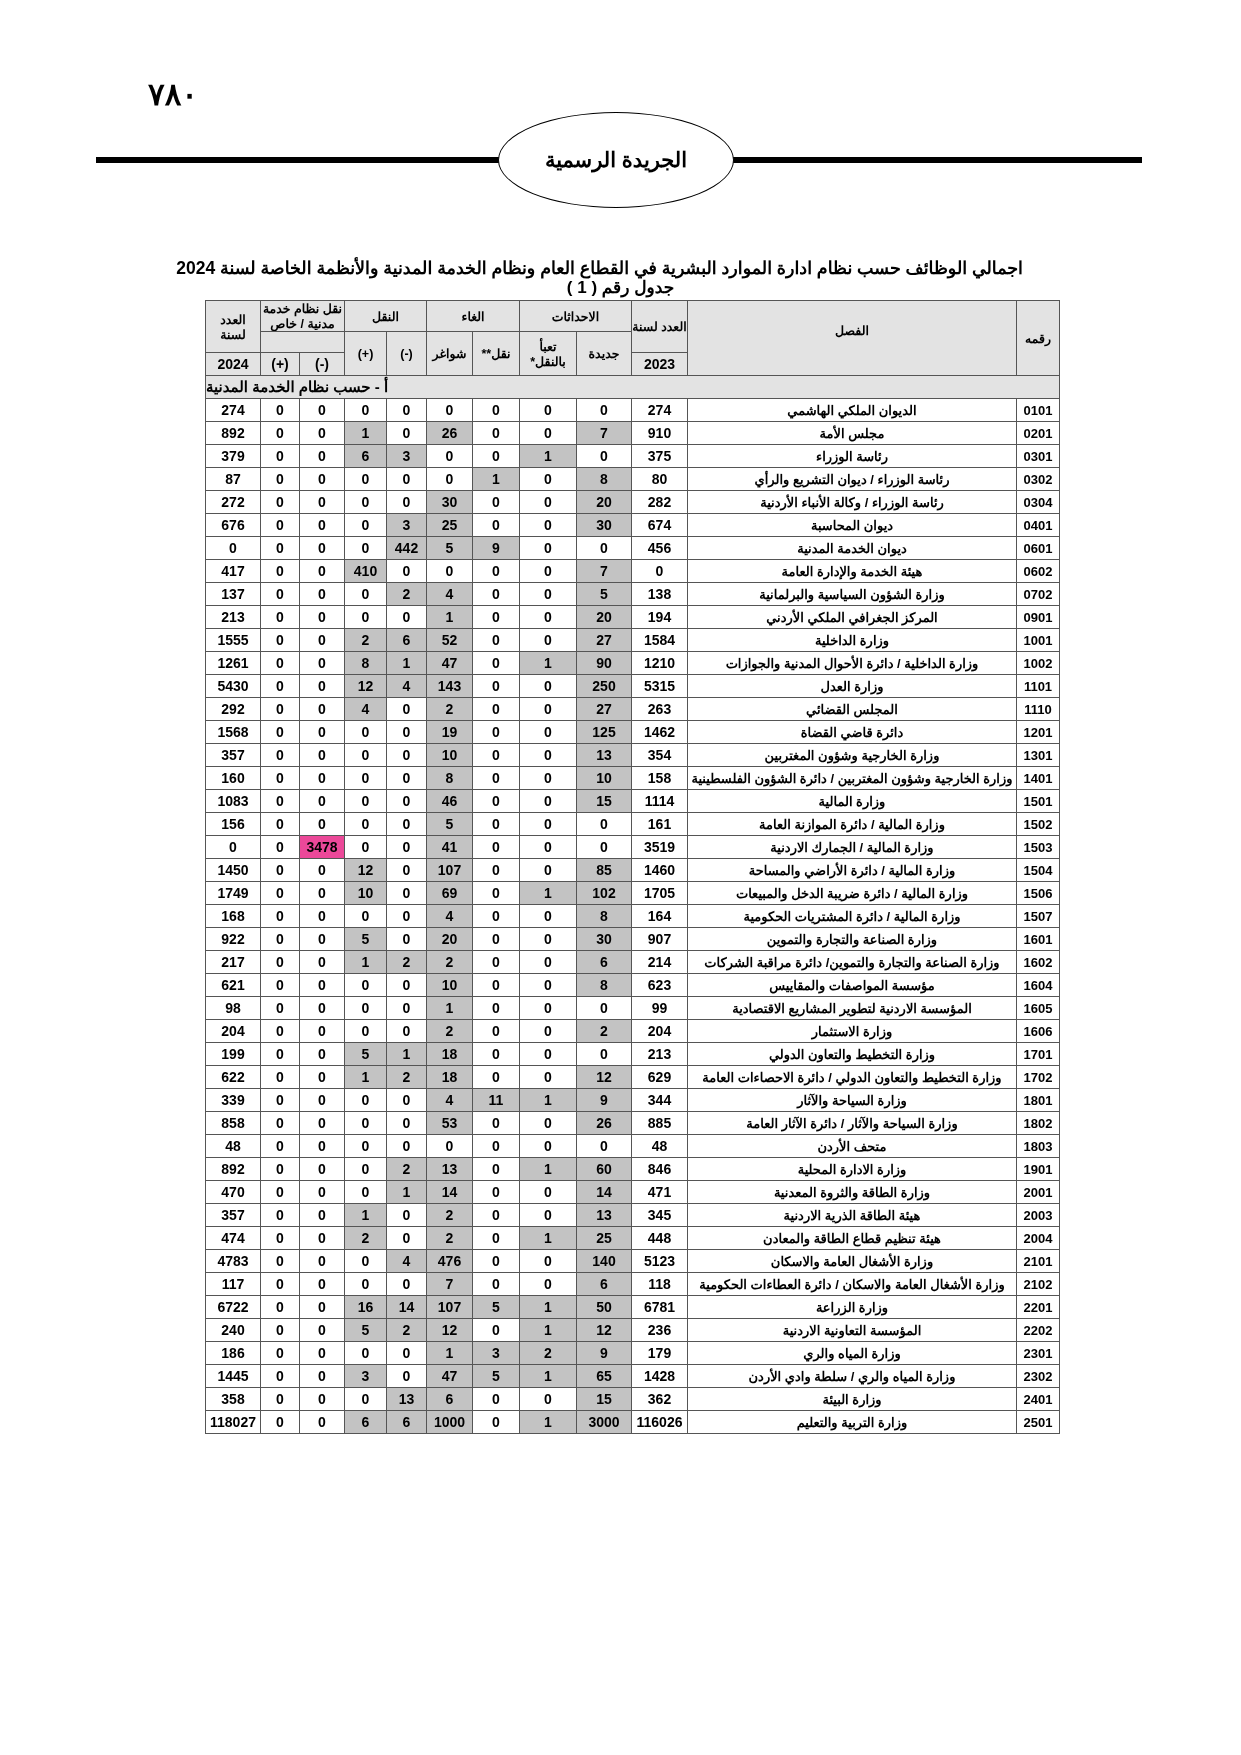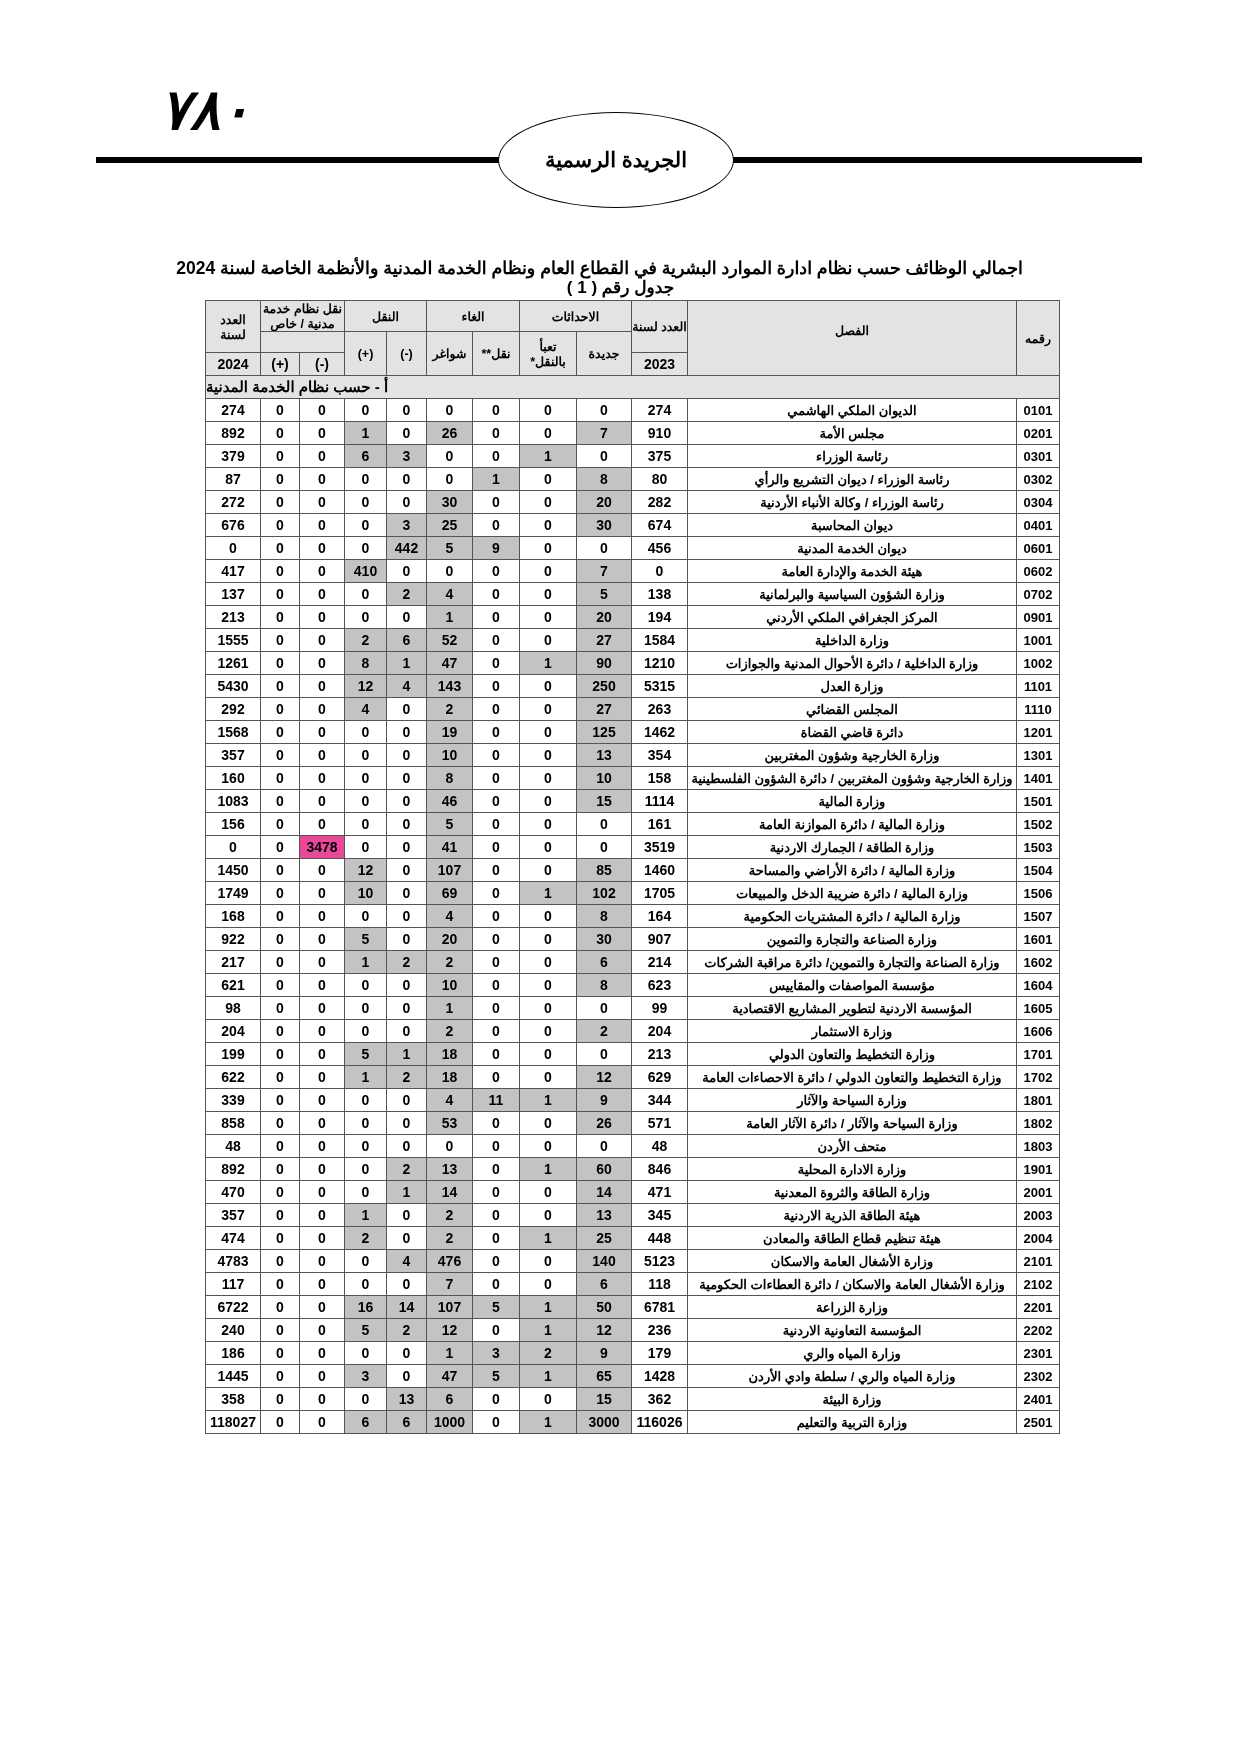--- a/index.html
+++ b/index.html
@@ -1,17 +1,17 @@
 <!DOCTYPE html>
 <html><head>
 <meta charset="utf-8">
 <style>
   html, body { margin:0; padding:0; background:#fff; }
   body { width:1241px; height:1755px; position:relative; overflow:hidden; font-family:"Liberation Sans", sans-serif; color:#000; }
-  .page-num { position:absolute; left:160px; top:76px; font-family:"DejaVu Serif", serif; font-size:56px; font-weight:bold; letter-spacing:10px;font-style:italic; }
+  .page-num { position:absolute; left:148px; top:76px; font-family:"DejaVu Serif", serif; font-size:31px; font-weight:bold; letter-spacing:10px; }
   .rule { position:absolute; top:157px; height:6px; background:#000; }
   .rule.left { left:96px; width:410px; }
   .rule.right { left:732px; width:410px; }
   .ellipse { position:absolute; left:498px; top:112px; width:236px; height:96px; border:1px solid #000000; border-radius:50%; background:#fff; box-sizing:border-box; display:flex; align-items:center; justify-content:center; }
   .ellipse span { font-size:21px; font-weight:bold; direction:rtl; }
   .table-no { position:absolute; left:0; width:1241px; top:233px; text-align:center; direction:rtl; font-size:17px; font-weight:bold;margin-top:44px; }
   .table-title { position:absolute; right:218px; top:258px; direction:rtl; font-size:17.5px; font-weight:bold; white-space:nowrap; }
   table.main { position:absolute; left:205px; top:300px; border-collapse:collapse; direction:ltr; table-layout:fixed; font-size:14px; }
   table.main td, table.main th { border:1px solid #555; padding:0; text-align:center; height:22px; font-weight:bold; overflow:hidden; white-space:nowrap; }
   table.main th { background:#e3e3e3; font-size:12.5px; font-weight:bold; }
@@ -352,21 +352,21 @@
         <td class="num">0</td>
         <td class="num">0</td>
         <td class="num shade-light">3478</td>
         <td class="num">0</td>
         <td class="num">0</td>
         <td class="num shade">41</td>
         <td class="num">0</td>
         <td class="num">0</td>
         <td class="num">0</td>
         <td class="num">3519</td>
-        <td class="name">وزارة الطاقة / الجمارك الاردنية</td>
+        <td class="name">وزارة المالية / الجمارك الاردنية</td>
         <td class="code">1503</td>
       </tr>
       <tr>
         <td class="num">1450</td>
         <td class="num">0</td>
         <td class="num">0</td>
         <td class="num shade">12</td>
         <td class="num">0</td>
         <td class="num shade">107</td>
         <td class="num">0</td>
@@ -519,21 +519,21 @@
       <tr>
         <td class="num">858</td>
         <td class="num">0</td>
         <td class="num">0</td>
         <td class="num">0</td>
         <td class="num">0</td>
         <td class="num shade">53</td>
         <td class="num">0</td>
         <td class="num">0</td>
         <td class="num shade">26</td>
-        <td class="num">571</td>
+        <td class="num">885</td>
         <td class="name">وزارة السياحة والآثار / دائرة الآثار العامة</td>
         <td class="code">1802</td>
       </tr>
       <tr>
         <td class="num">48</td>
         <td class="num">0</td>
         <td class="num">0</td>
         <td class="num">0</td>
         <td class="num">0</td>
         <td class="num">0</td>

